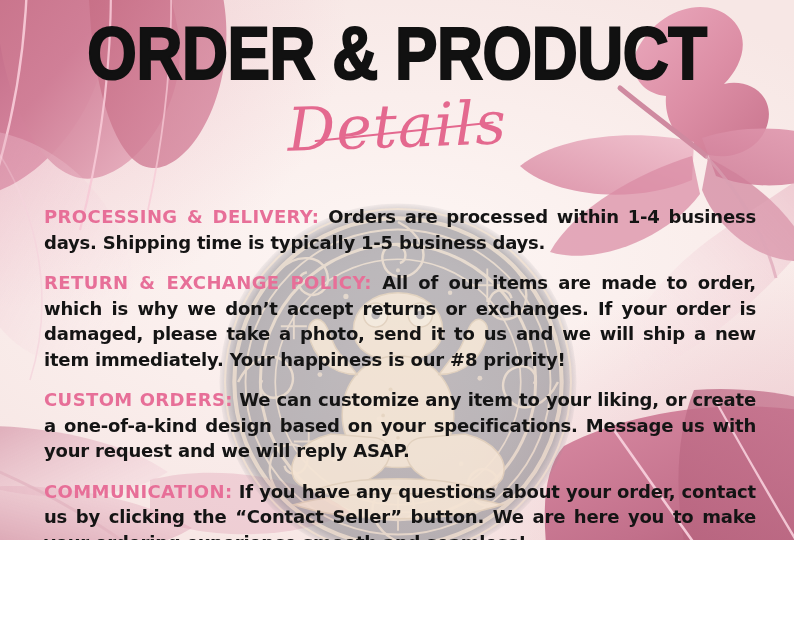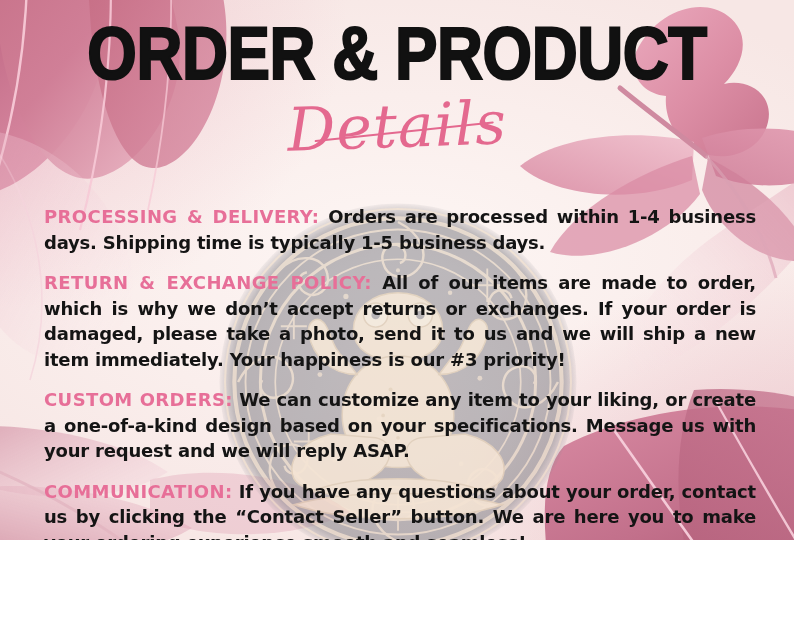--- a/index.html
+++ b/index.html
@@ -379,21 +379,21 @@
   <div class="title">ORDER &amp; PRODUCT</div>
   <div class="script">
     <span class="sw">Details</span>
   </div>
 
   <div class="body-wrap">
     <p class="para">
       <span class="lbl">PROCESSING &amp; DELIVERY:</span><span> Orders are processed within 1-4 business days. Shipping time is typically 1-5 business days.</span>
     </p>
     <p class="para">
-      <span class="lbl">RETURN &amp; EXCHANGE POLICY:</span><span> All of our items are made to order, which is why we don’t accept returns or exchanges. If your order is damaged, please take a photo, send it to us and we will ship a new item immediately. Your happiness is our #3 priority!</span>
+      <span class="lbl">RETURN &amp; EXCHANGE POLICY:</span><span> All of our items are made to order, which is why we don’t accept returns or exchanges. If your order is damaged, please take a photo, send it to us and we will ship a new item immediately. Your happiness is our #8 priority!</span>
     </p>
     <p class="para">
       <span class="lbl">CUSTOM ORDERS:</span><span> We can customize any item to your liking, or create a one-of-a-kind design based on your specifications. Message us with your request and we will reply ASAP.</span>
     </p>
     <p class="para">
       <span class="lbl">COMMUNICATION:</span><span> If you have any questions about your order, contact us by clicking the “Contact Seller” button. We are here you to make your ordering experience smooth and seamless!</span>
     </p>
   </div>
 
 </div>

